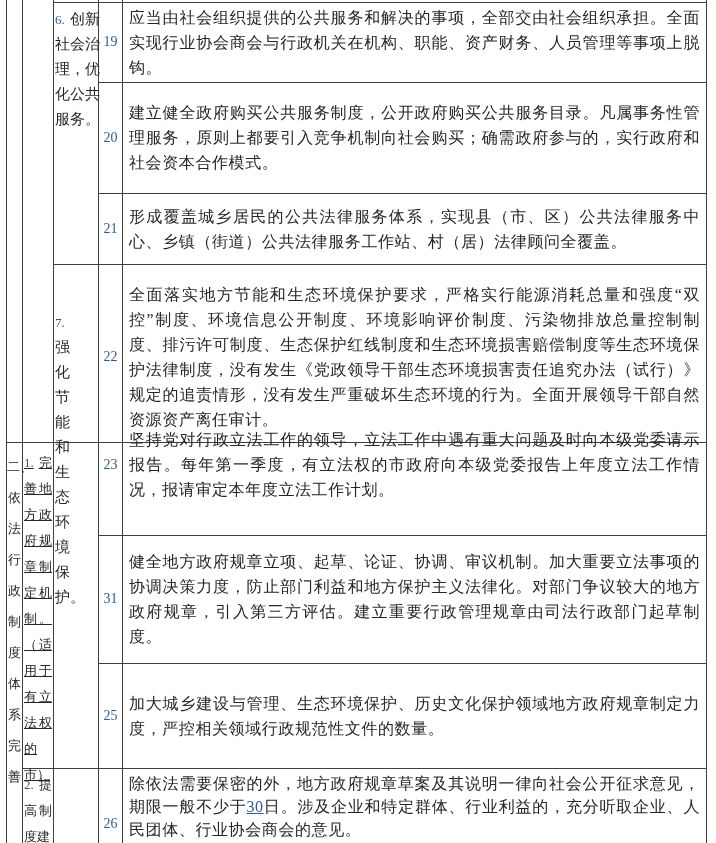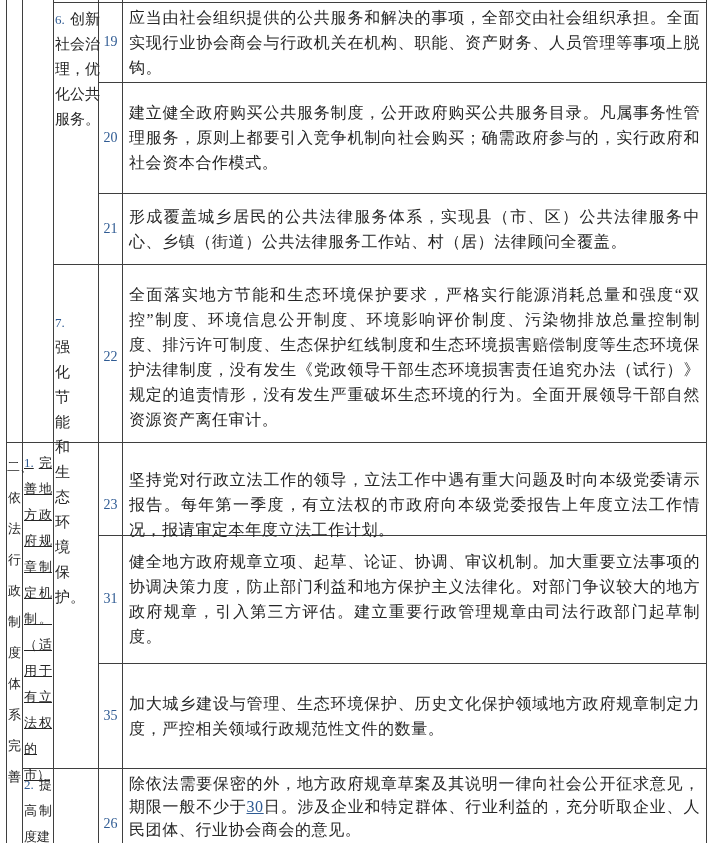--- a/index.html
+++ b/index.html
@@ -32,21 +32,21 @@
     position:absolute;left:99px;width:23px;box-sizing:border-box;
     display:flex;align-items:center;justify-content:center;
   }
   .num{color:var(--num-color);font-size:14px;}
   .num-inline{color:var(--num-color);text-decoration:underline;}
   
   .r0{top:2px;height:80px;}
   .r1{top:82px;height:111px;}
   .r2{top:193px;height:71px;}
   .r3{top:268px;height:178px;}
-  .r4{top:458px;height:93px;}
+  .r4{top:418px;height:93px;}
   .r5{top:535px;height:128px;}
   .r6{top:663px;height:105px;}
   .r7{top:768px;height:112px;}
   
   .section{
     position:absolute;box-sizing:border-box;
     text-align:justify;text-justify:inter-ideograph;word-break:break-all;
   }
   .section .num{font-size:13px;margin-right:5px;}
   .s6{left:55px;top:7px;width:45px;font-size:15px;line-height:25px;}
@@ -126,21 +126,21 @@
       <div class="cell r4">
         <p><span>坚持党对行政立法工作的领导，立法工作中遇有重大问题及时向本级党委请示报告。每年第一季度，有立法权的市政府向本级党委报告上年度立法工作情况，报请审定本年度立法工作计划。</span></p>
       </div>
       <div class="numcell r5">
         <span class="num">31</span>
       </div>
       <div class="cell r5">
         <p><span>健全地方政府规章立项、起草、论证、协调、审议机制。加大重要立法事项的协调决策力度，防止部门利益和地方保护主义法律化。对部门争议较大的地方政府规章，引入第三方评估。建立重要行政管理规章由司法行政部门起草制度。</span></p>
       </div>
       <div class="numcell r6">
-        <span class="num">35</span>
+        <span class="num">25</span>
       </div>
       <div class="cell r6">
         <p><span>加大城乡建设与管理、生态环境保护、历史文化保护领域地方政府规章制定力度，严控相关领域行政规范性文件的数量。</span></p>
       </div>
       <div class="numcell r7">
         <span class="num">26</span>
       </div>
       <div class="cell r7 topalign">
         <p><span>除依法需要保密的外，地方政府规章草案及其说明一律向社会公开征求意见，期限一般不少于</span><span class="num-inline">30</span><span>日。涉及企业和特定群体、行业利益的，充分听取企业、人民团体、行业协会商会的意见。</span></p>
       </div>

